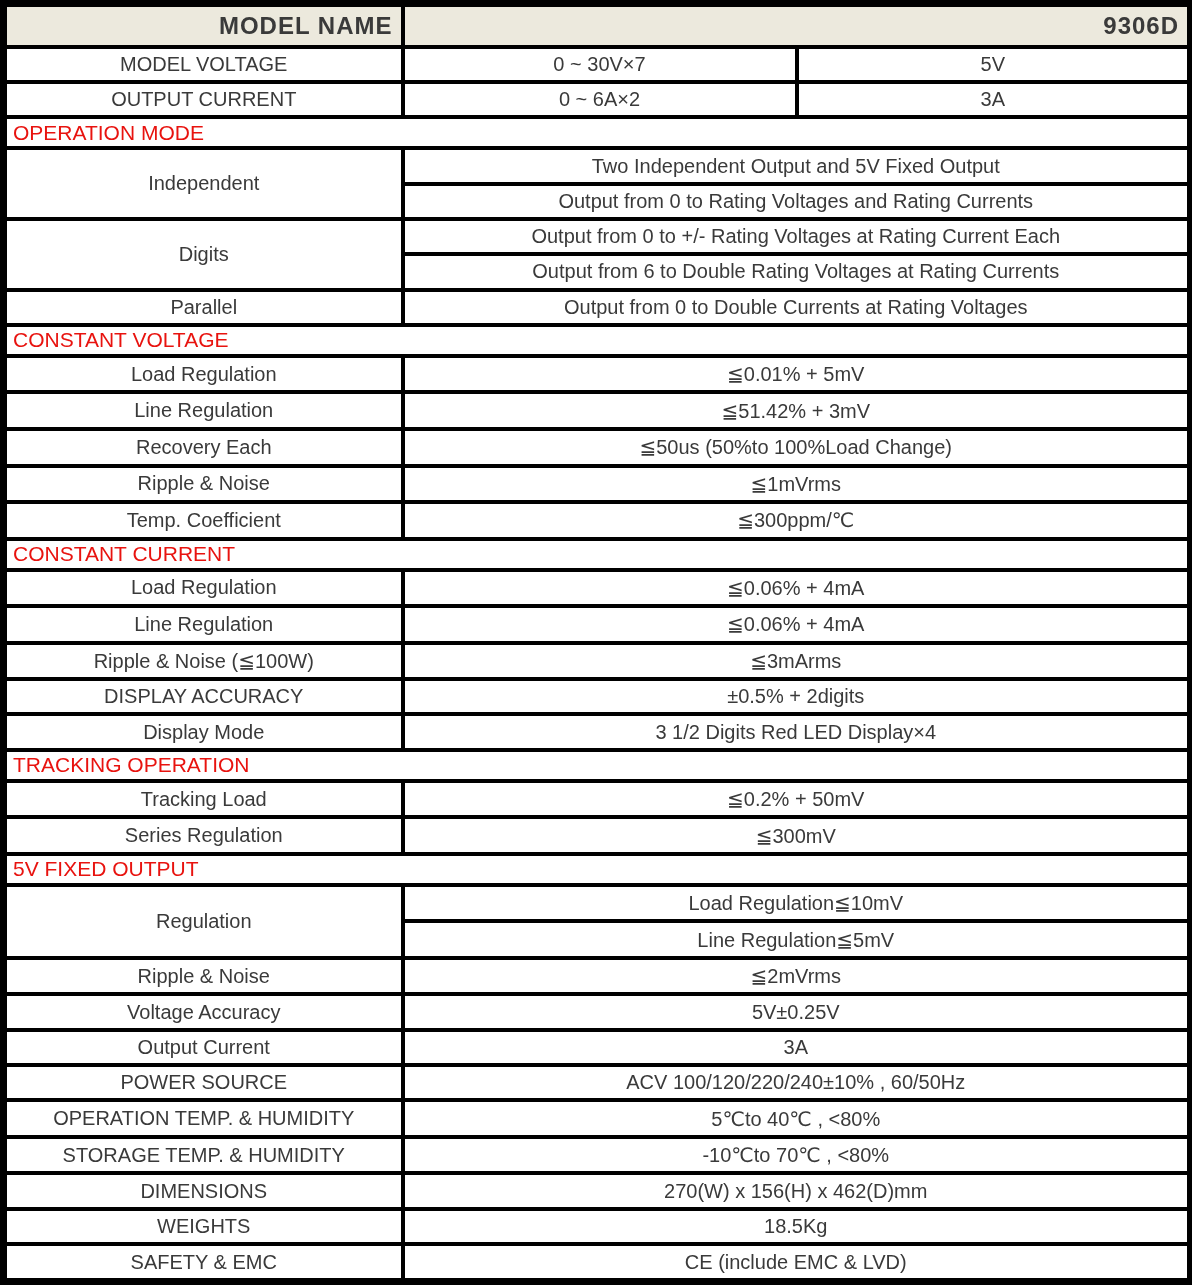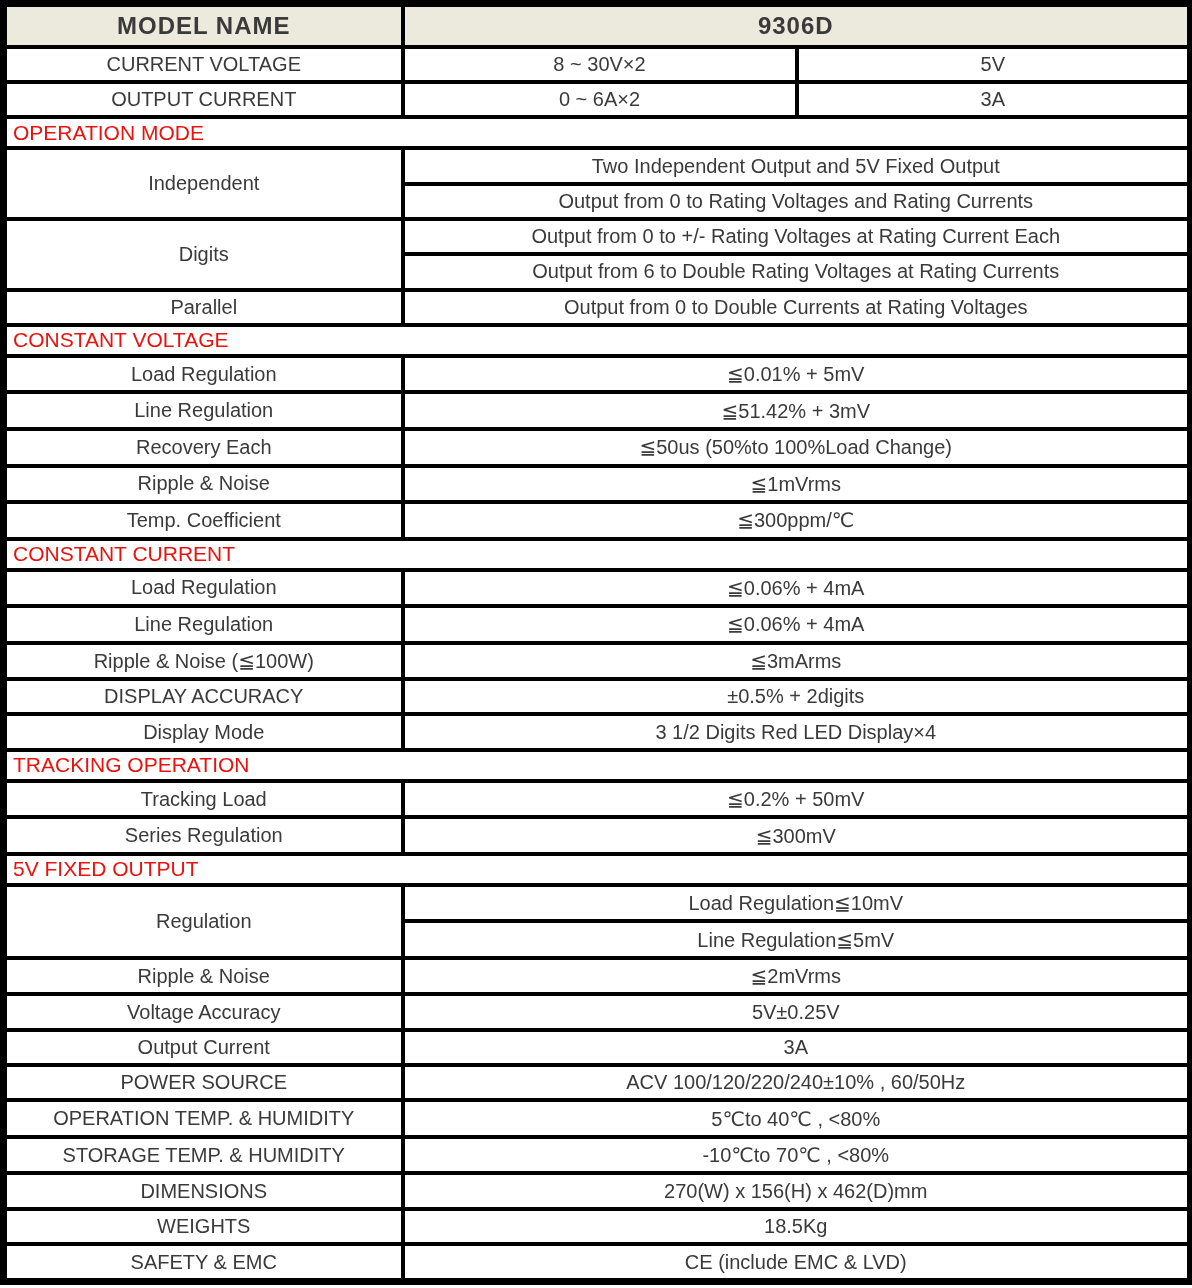--- a/index.html
+++ b/index.html
@@ -23,21 +23,21 @@
   col.c2 { width: 394px; }
   col.c3 { width: 394px; }
   td {
     border: 4px solid var(--border, #000);
     text-align: center; vertical-align: middle;
     padding: 1px 8px;
     overflow: hidden; white-space: nowrap;
   }
   tr.title-row td {
     background: var(--header-bg, #ece9dd);
-    font-weight: bold; font-size: 24px; letter-spacing: 1px;
+    font-weight: bold; font-size: 24px; letter-spacing: 1px; text-align: right;
   }
   tr.sec { height: 31px; }
   td.sec-title {
     text-align: left;
     color: var(--accent-red, #e8130f);
     font-size: 21px;
     padding-left: 6px;
     margin-top: 44px;
   }
 </style>
@@ -51,22 +51,22 @@
         <col class="c2">
         <col class="c3">
       </colgroup>
   <tbody>
     <tr class="title-row">
       <td>MODEL NAME</td>
       <td colspan="2">9306D</td>
     </tr>
 
     <tr>
-      <td>CURRENT VOLTAGE</td>
-      <td>8 ~ 30V×2</td>
+      <td>MODEL VOLTAGE</td>
+      <td>0 ~ 30V×7</td>
       <td>5V</td>
     </tr>
     <tr>
       <td>OUTPUT CURRENT</td>
       <td>0 ~ 6A×2</td>
       <td>3A</td>
     </tr>
 
     <tr class="sec">
       <td colspan="3" class="sec-title">OPERATION MODE</td>

